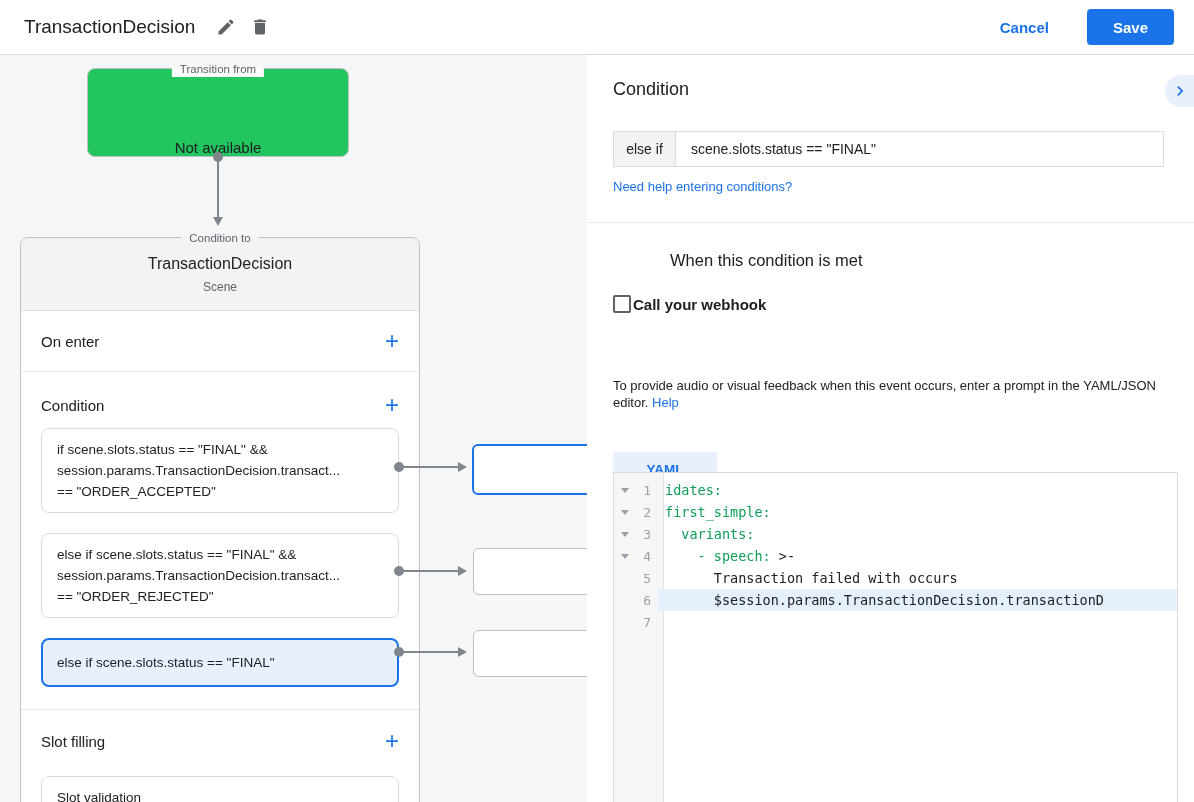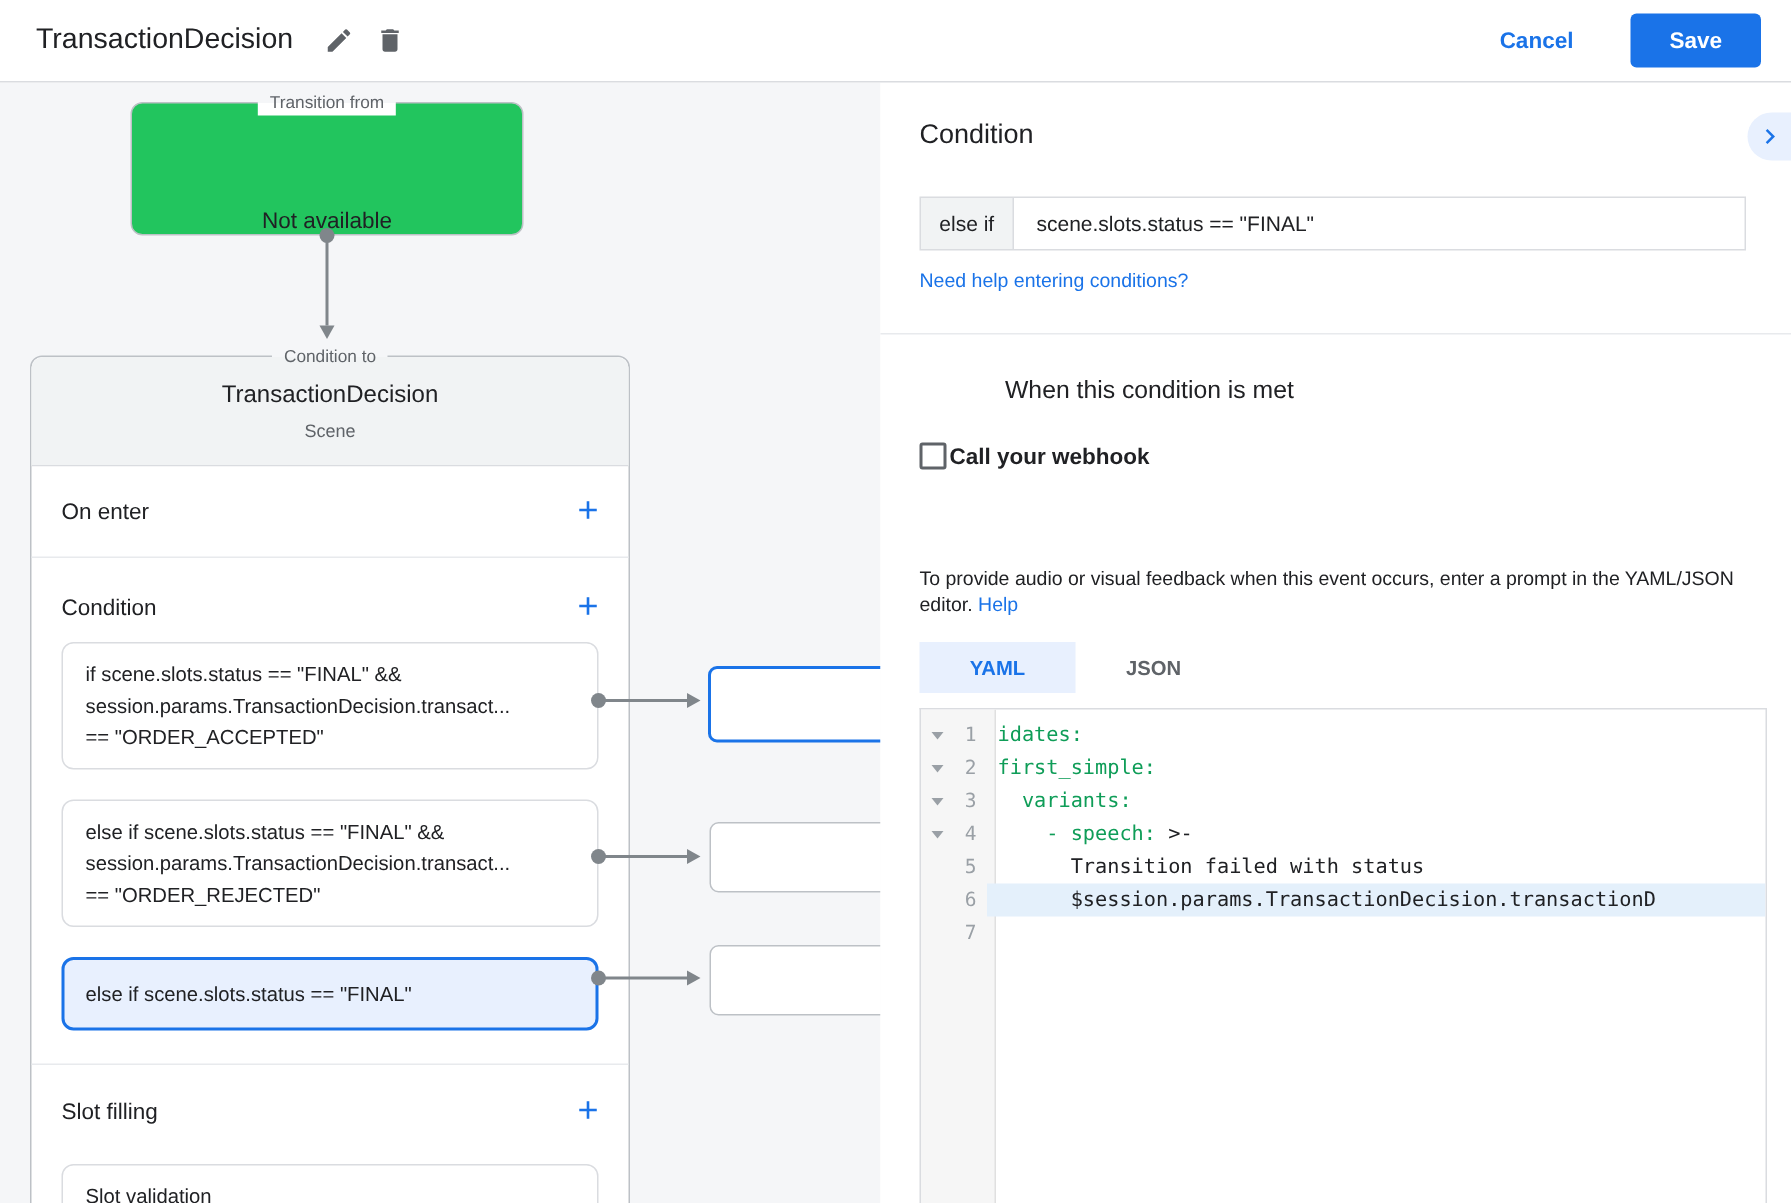--- a/index.html
+++ b/index.html
@@ -99,21 +99,21 @@
   .check-label { margin-left:2px; font-size:15px; font-weight:700; color:#202124; }
   .lang-badge { margin-left:16px; font-size:11px; font-weight:700; letter-spacing:0.6px;
                 color:#8430ce; background:#f3e8fd; padding:4px 9px; border-radius:2px; }
 
   .prompt-desc { position:absolute; left:26px; top:322px; width:552px; font-size:13px;
                  line-height:17px; color:#202124; }
   .inline-help { color:#1a73e8; text-decoration:none; cursor:pointer; }
 
   .tabs { position:absolute; left:26px; top:373px; display:flex; }
   .tab { width:104px; height:34px; display:flex; align-items:center; justify-content:center;
-         font-size:13.5px; font-weight:700; color:#5f6368; cursor:pointer; }
+         font-size:13.5px; font-weight:700; color:#5f6368; cursor:pointer;margin-top:24px; }
   .tab.active { background:#e8f0fe; color:#1a73e8; }
 
   .editor { position:absolute; left:26px; top:417px; width:565px; height:330px;
             border:1px solid #dadce0; border-bottom:none; background:#fff; overflow:hidden; }
   .gutter-strip { position:absolute; left:0; top:0; width:50px; height:100%;
                   background:#f6f6f6; border-right:1px solid #e0e0e0; }
   .ed-rows { position:relative; padding-top:6px; }
   .ed-row { display:flex; height:22px; align-items:center; }
   .ed-fold { width:22px; flex:none; display:flex; align-items:center; justify-content:center; }
   .fold-tri { width:0; height:0; border-left:4.5px solid transparent; border-right:4.5px solid transparent;
@@ -223,21 +223,20 @@
     </div>
 
 
     <div class="prompt-desc">
       <span>To provide audio or visual feedback when this event occurs, enter a prompt in the YAML/JSON editor.</span>
       <a class="inline-help">Help</a>
     </div>
 
     <div class="tabs">
       <div class="tab active">YAML</div>
-      <div class="tab">JSON</div>
     </div>
 
     <div class="editor">
       <div class="gutter-strip"></div>
       <div class="ed-rows">
         <div class="ed-row">
           <div class="ed-fold">
               <div class="fold-tri"></div>
             </div>
           <div class="ed-num">1</div>
@@ -260,21 +259,21 @@
         <div class="ed-row">
           <div class="ed-fold">
               <div class="fold-tri"></div>
             </div>
           <div class="ed-num">4</div>
           <div class="ed-code"><span class="tok-key">    - speech:</span><span class="tok-plain"> &gt;-</span></div>
         </div>
         <div class="ed-row">
           <div class="ed-fold"></div>
           <div class="ed-num">5</div>
-          <div class="ed-code"><span class="tok-plain">      Transition failed with status</span></div>
+          <div class="ed-code"><span class="tok-plain">      Transaction failed with occurs</span></div>
         </div>
         <div class="ed-row hl">
           <div class="ed-fold"></div>
           <div class="ed-num">6</div>
           <div class="ed-code"><span class="tok-plain">      $session.params.TransactionDecision.transactionD</span></div>
         </div>
         <div class="ed-row">
           <div class="ed-fold"></div>
           <div class="ed-num">7</div>
           <div class="ed-code"></div>

